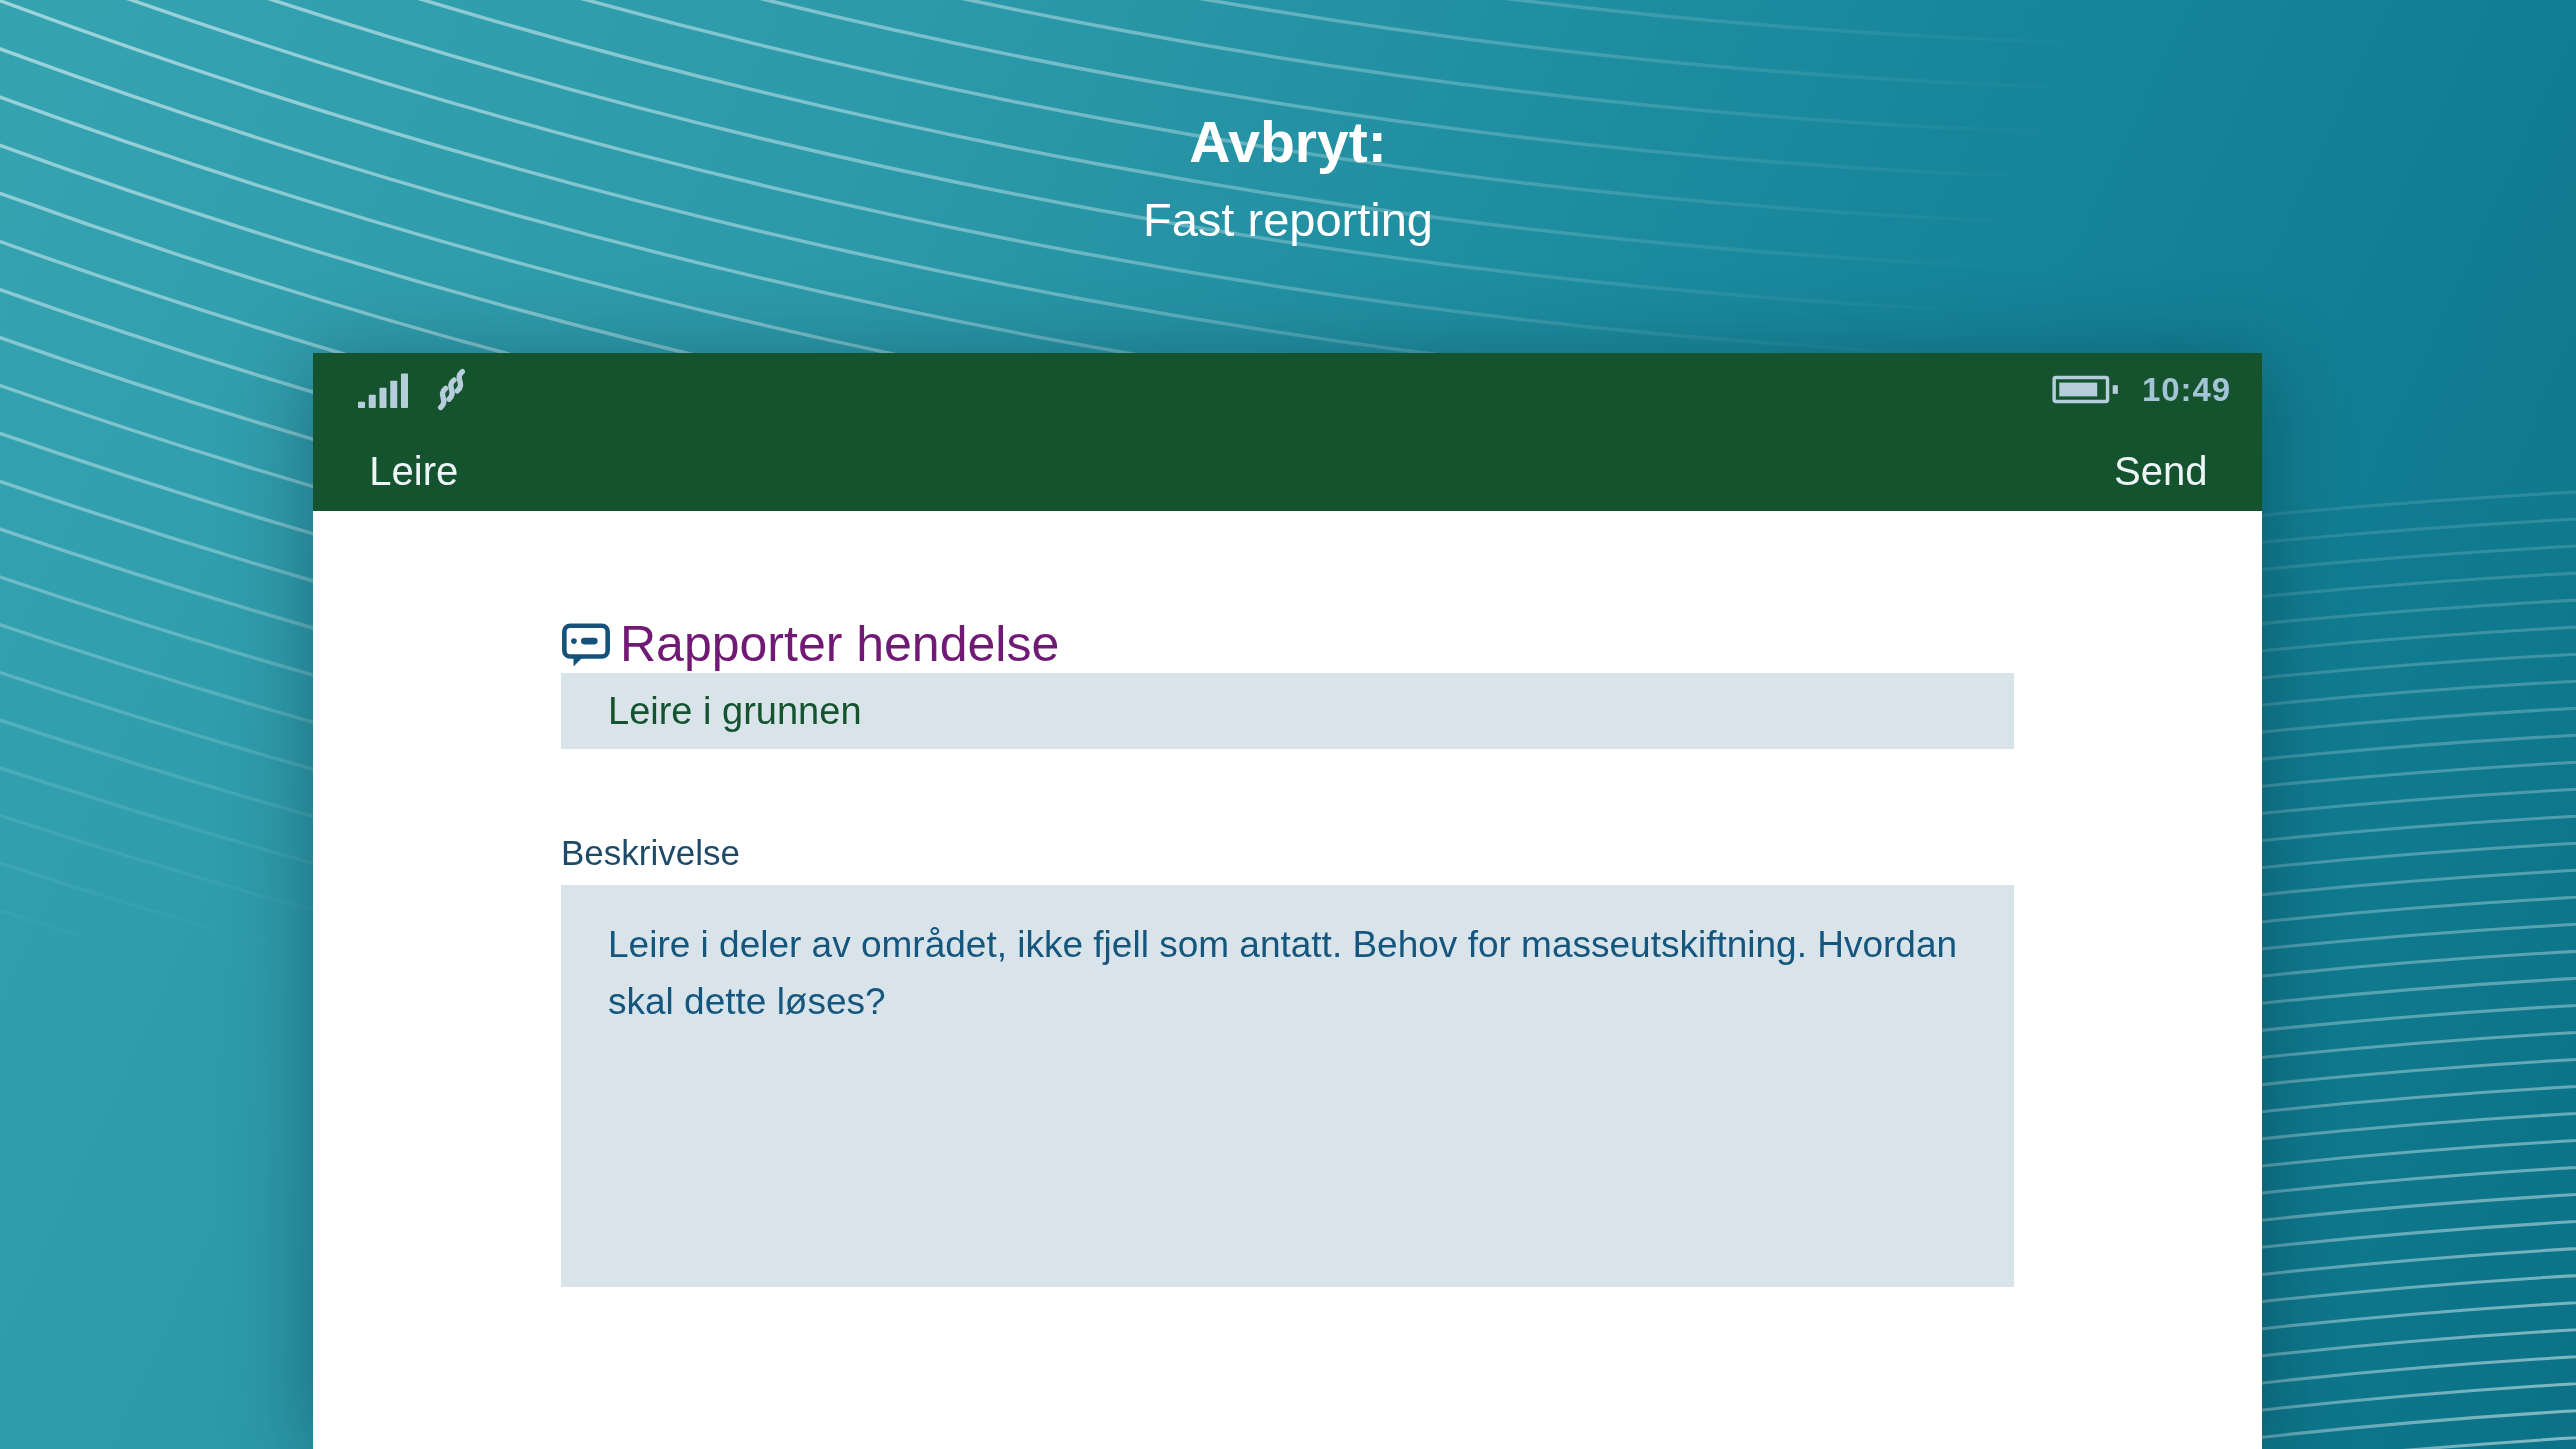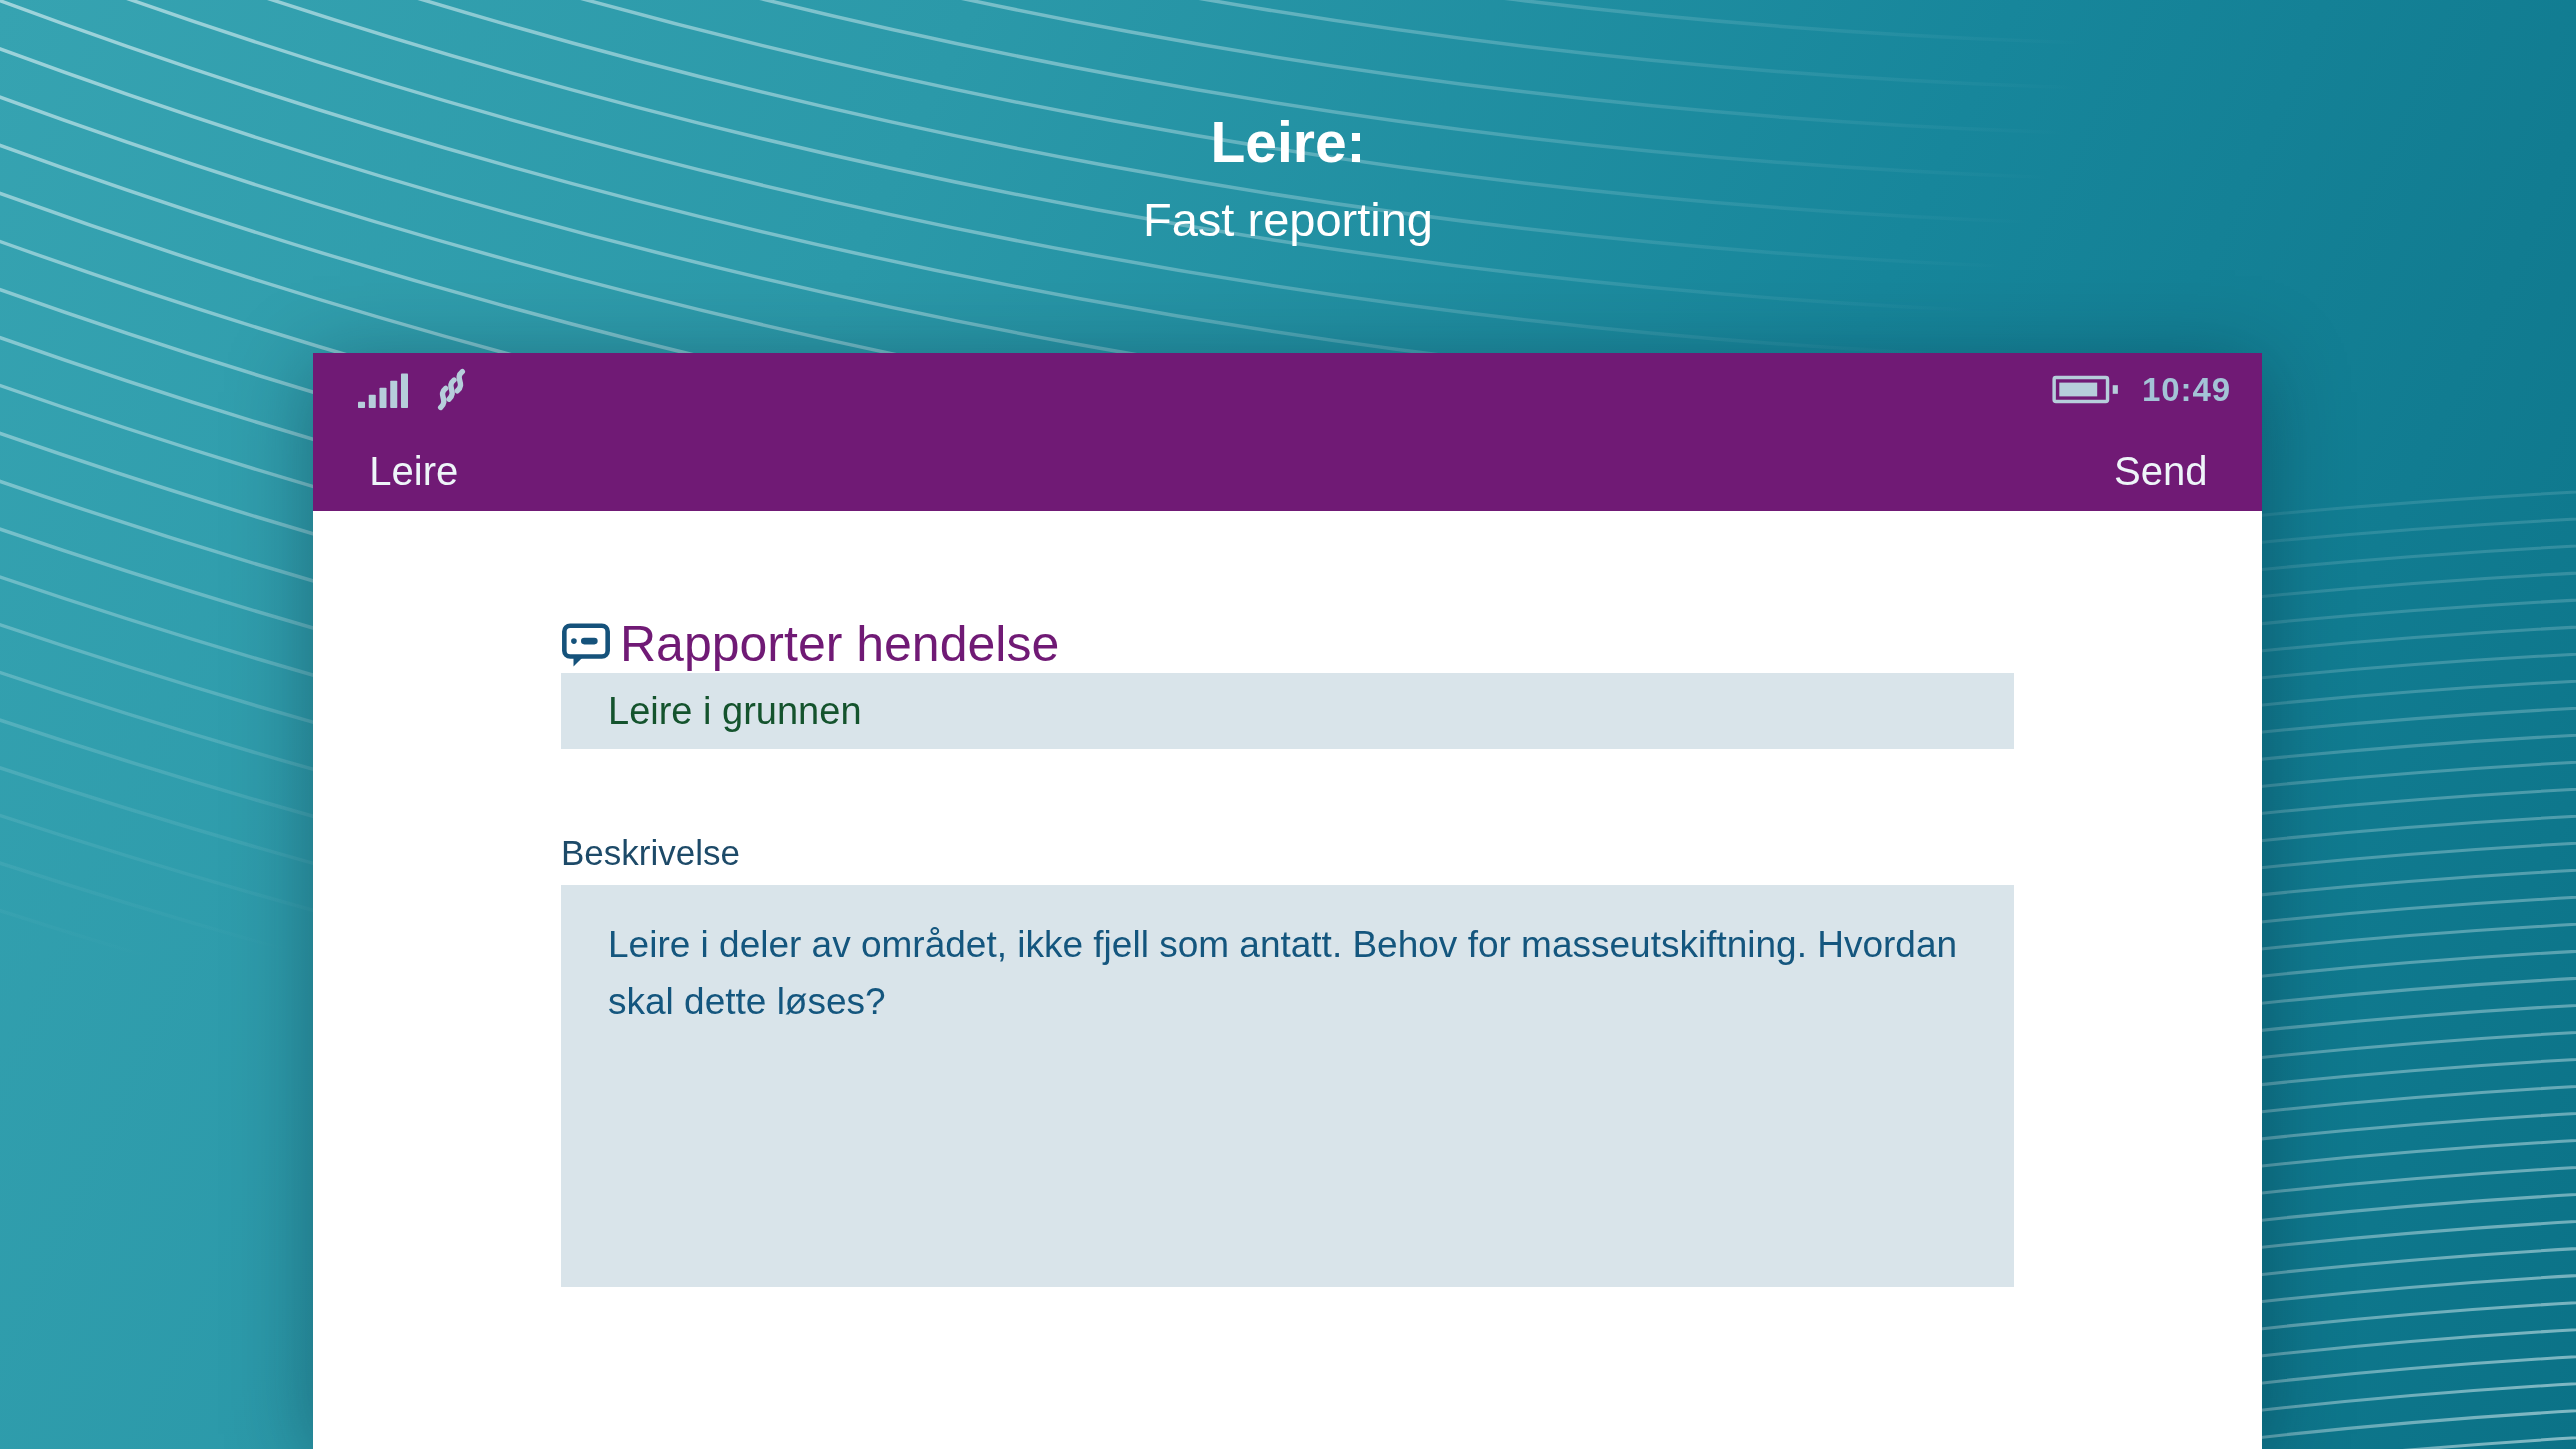--- a/index.html
+++ b/index.html
@@ -12,21 +12,21 @@
 
   .hero{position:absolute;top:104px;left:0;width:100%;text-align:center;color:#ffffff;line-height:77px;}
   .hero .l1{font-size:57px;font-weight:700;}
   .hero .l2{font-size:47px;font-weight:400;}
 
   .phone{
     position:absolute;left:313px;top:353px;width:1949px;height:1096px;background:#ffffff;
     box-shadow:0 12.2px 78px rgba(0,28,44,0.38);
   }
   .phone-header{
-    height:158px;background:#701a75;box-sizing:border-box;
+    height:158px;background:#14532d;box-sizing:border-box;
     padding:15.7px 31px 17.4px 45px;display:flex;flex-direction:column;justify-content:space-between;
   }
   .status-row{display:flex;align-items:center;height:42px;color:#b6cedb;}
   .icon-vibrate{margin-left:26px;}
   .status-spacer{flex:1;}
   .icon-battery{margin-right:22.6px;}
   .status-time{font-size:33px;font-weight:700;color:#a3c3d6;letter-spacing:0.9px;}
   .nav-row{display:flex;justify-content:space-between;align-items:flex-end;padding:0 23.5px 0 11.3px;
     font-size:40px;color:#eef5f9;}
   .nav-btn{cursor:pointer;}
@@ -132,21 +132,21 @@
         <circle cx="3400" cy="9000" r="8291"></circle>
         <circle cx="3400" cy="9000" r="8322"></circle>
         <circle cx="3400" cy="9000" r="8353"></circle>
         <circle cx="3400" cy="9000" r="8384"></circle>
         <circle cx="3400" cy="9000" r="8415"></circle>
         <circle cx="3400" cy="9000" r="8446"></circle>
       </g>
   </svg>
 
   <div class="hero">
-    <div class="l1">Leire:</div>
+    <div class="l1">Avbryt:</div>
     <div class="l2">Fast reporting</div>
   </div>
 
   <div class="phone">
 
     <div class="phone-header">
 
       <div class="status-row">
         <svg width="50" height="38" viewBox="0 0 64 46">
           <g fill="#b6cedb">

